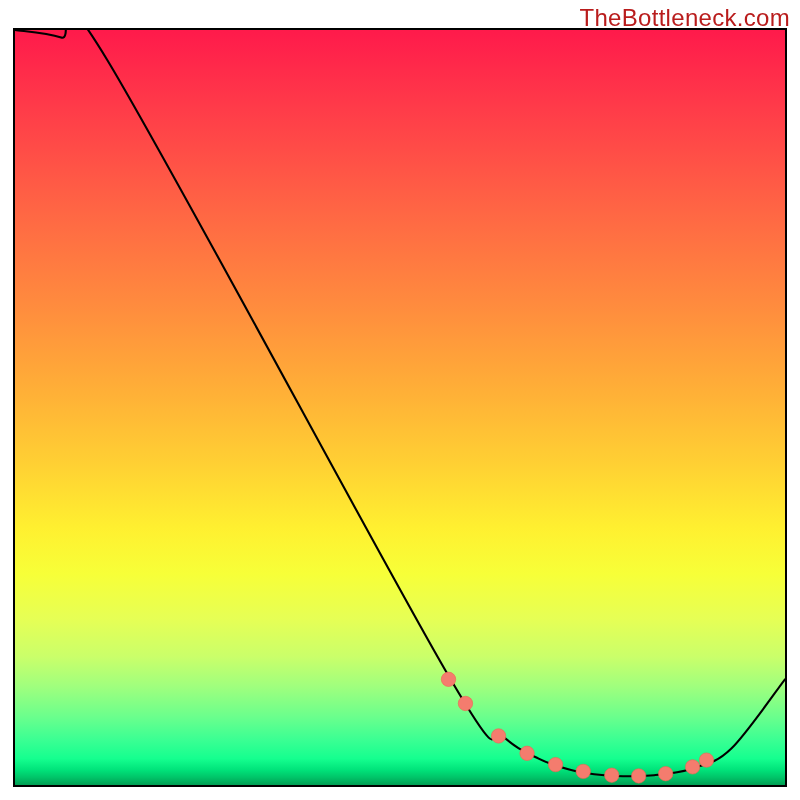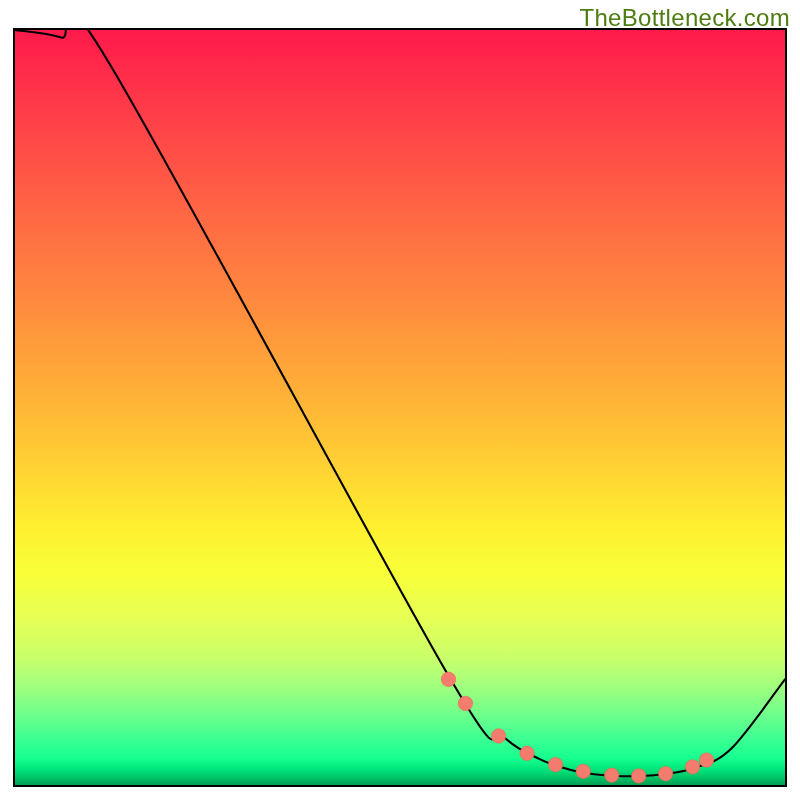--- a/index.html
+++ b/index.html
@@ -16,21 +16,21 @@
     width: 800px;
     height: 800px;
     box-sizing: border-box;
   }
   .watermark {
     position: absolute;
     top: 4px;
     right: 10px;
     font-size: 24px;
     font-weight: 500;
-    color: #4d7c0f;
+    color: #b91c1c;
     letter-spacing: 0.3px;
     z-index: 50;
   }
   .plot {
     position: absolute;
     left: 13px;
     top: 28px;
     width: 774px;
     height: 759px;
     border: 2px solid #000;

